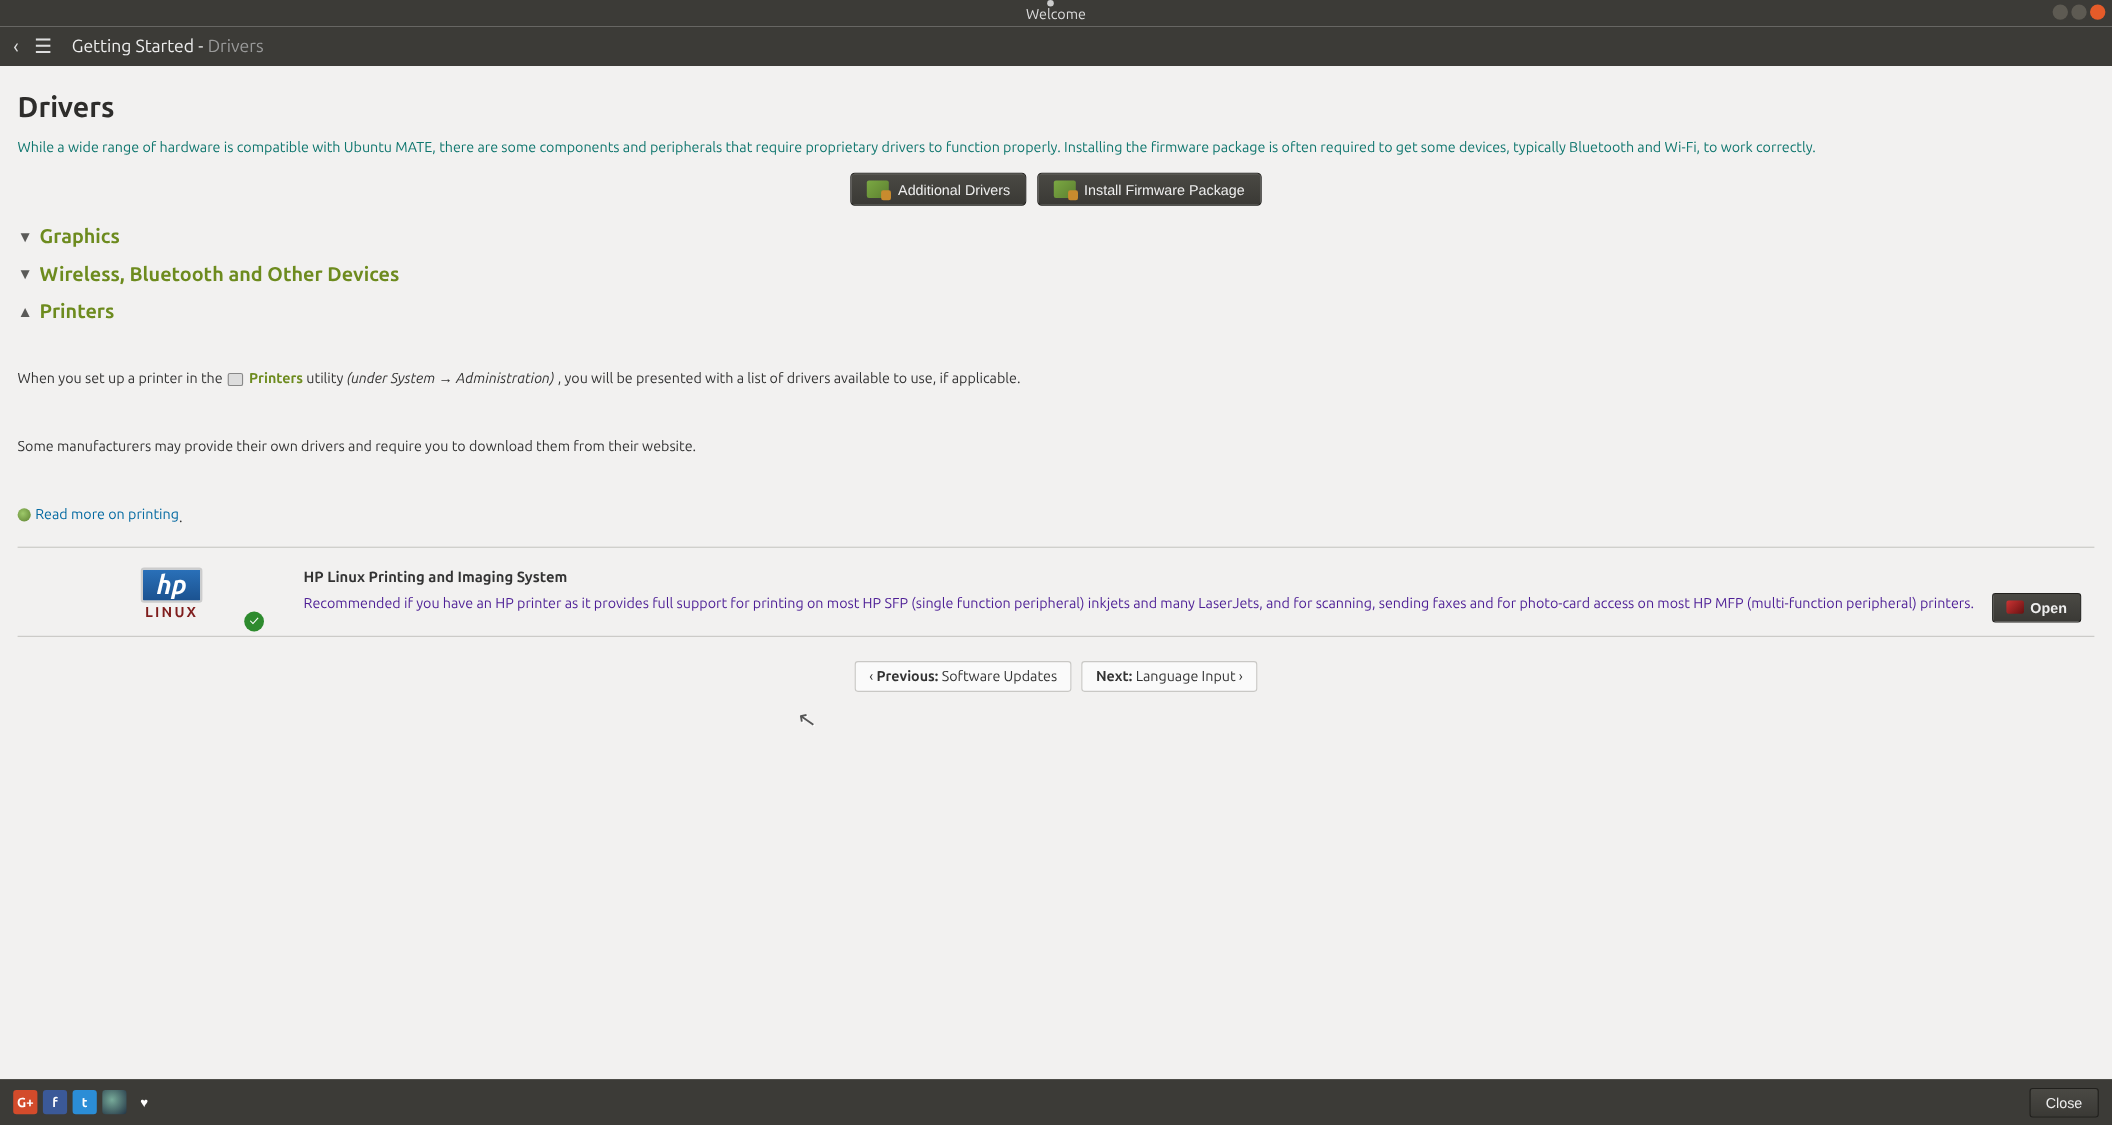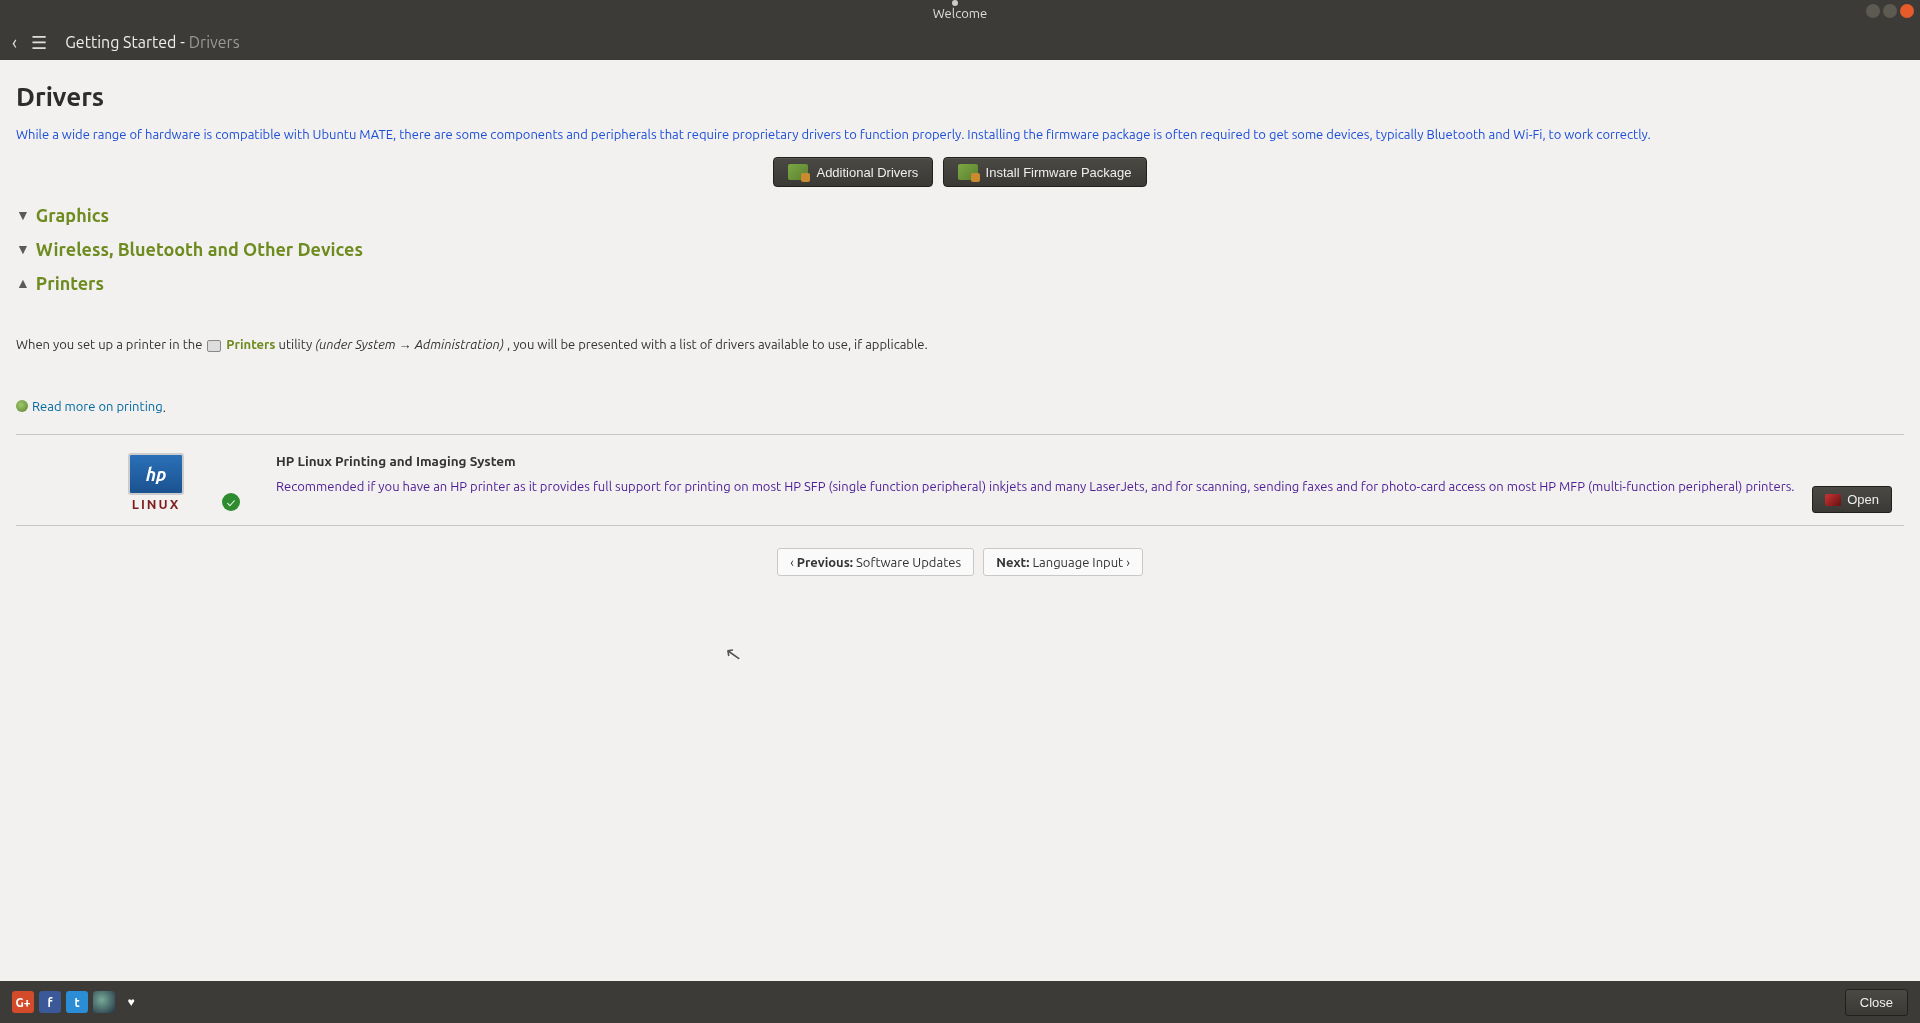--- a/index.html
+++ b/index.html
@@ -48,21 +48,21 @@
 .header .back { margin-right:14px; cursor:pointer; font-size:18px;}
 .header .menu { margin-right:18px; cursor:pointer; font-size:18px; line-height:1;}
 .header .crumb1{ color:#eee; }
 .header .crumb2{ color:#999; margin-left:4px; font-weight:400;}
 .content {
   padding:22px 16px 0 16px;
   height:calc(1023px - 24px - 36px - 42px);
   overflow:auto;
 }
 h1.page-title { font-size:26px; font-weight:bold; color:#2e2d2b; margin-bottom:14px;}
-p.intro { font-size:13px; color:#1d4ed8; margin-bottom:14px; line-height:1.4;}
+p.intro { font-size:13px; color:#0f766e; margin-bottom:14px; line-height:1.4;}
 .btn-row { text-align:center; margin-bottom:18px;}
 .dark-btn {
   display:inline-flex; align-items:center;
   background:linear-gradient(to bottom,#4a4944,#3a3935);
   color:#eee; border:1px solid #21201d; border-radius:4px;
   padding:6px 14px; font-size:13px; margin:0 3px; cursor:pointer;
   box-shadow:inset 0 1px 0 rgba(255,255,255,0.08);
 }
 .dark-btn .bicon{
   width:20px; height:16px; margin-right:8px;
@@ -96,46 +96,46 @@
   background:radial-gradient(circle at 40% 40%, #9ec96a, #5c8030);
   margin-right:4px;
 }
 hr.sep{ border:none; border-top:1px solid #c8c7c4; margin:16px 0 0 0;}
 .card {
   display:flex; padding:18px 20px 14px 60px; position:relative;
   border-bottom:1px solid #c8c7c4;
 }
 .card .logo-col{ width:160px; position:relative;}
 .hp-logo{
-  width:56px; height:42px;
+  width:56px; height:32px;
   background:linear-gradient(to bottom,#2a70b8,#1b5290);
   border:2px solid #ccc; border-radius:3px;
   display:flex; align-items:center; justify-content:center;
-  color:#fff; font-weight:bold; font-style:italic; font-size:18px;
+  color:#fff; font-weight:bold; font-style:italic; font-size:24px;
   margin:0 auto 2px auto;
 }
 .hp-linux{
   color:#7f1d1d; font-weight:bold; letter-spacing:2px;
   font-size:13px; text-align:center;
 }
 .check-badge{
   position:absolute; left:146px; top:40px;
   width:18px; height:18px; border-radius:50%;
   background:#2e8b2e; color:#fff; font-size:12px;
   display:flex; align-items:center; justify-content:center;
 }
 .card .text-col{ flex:1; padding-left:40px;}
 .card .text-col .title{ font-weight:bold; margin-bottom:8px; font-size:13.5px;}
 .card .text-col .desc{ font-size:13px; line-height:1.5; color:#4c1d95;}
 .card .open-btn{
   position:absolute; right:12px; bottom:12px;
   background:linear-gradient(to bottom,#4a4944,#3a3935);
   color:#eee; border:1px solid #21201d; border-radius:3px;
   padding:5px 12px; font-size:13px; cursor:pointer;
-  display:flex; align-items:center;
+  display:flex; align-items:center;font-weight:bold;
 }
 .card .open-btn .oicon{
   width:16px; height:12px; margin-right:6px;
   background:linear-gradient(135deg,#c33,#611); border-radius:2px;
 }
 .pager{ text-align:center; margin-top:22px;}
 .pager .pbtn{
   display:inline-block; background:#fafafa; border:1px solid #c9c8c5;
   border-radius:3px; padding:6px 12px; font-size:13px; margin:0 3px;
   cursor:pointer; color:#333;
@@ -219,20 +219,21 @@
 
   <div class="printer-body">
     <p>
       <span>When you set up a printer in the </span>
       <span class="printer-tiny-icon"></span>
       <a class="printer-link">Printers</a>
       <span> utility </span>
       <span class="italic">(under System → Administration)</span>
       <span>, you will be presented with a list of drivers available to use, if applicable.</span>
     </p>
+    <p>Some manufacturers may provide their own drivers and require you to download them from their website.</p>
     <p>
       <a class="readmore">
         <span class="globe"></span>
         <span>Read more on printing</span>
       </a><span>.</span>
     </p>
   </div>
 
   <hr class="sep">
 

